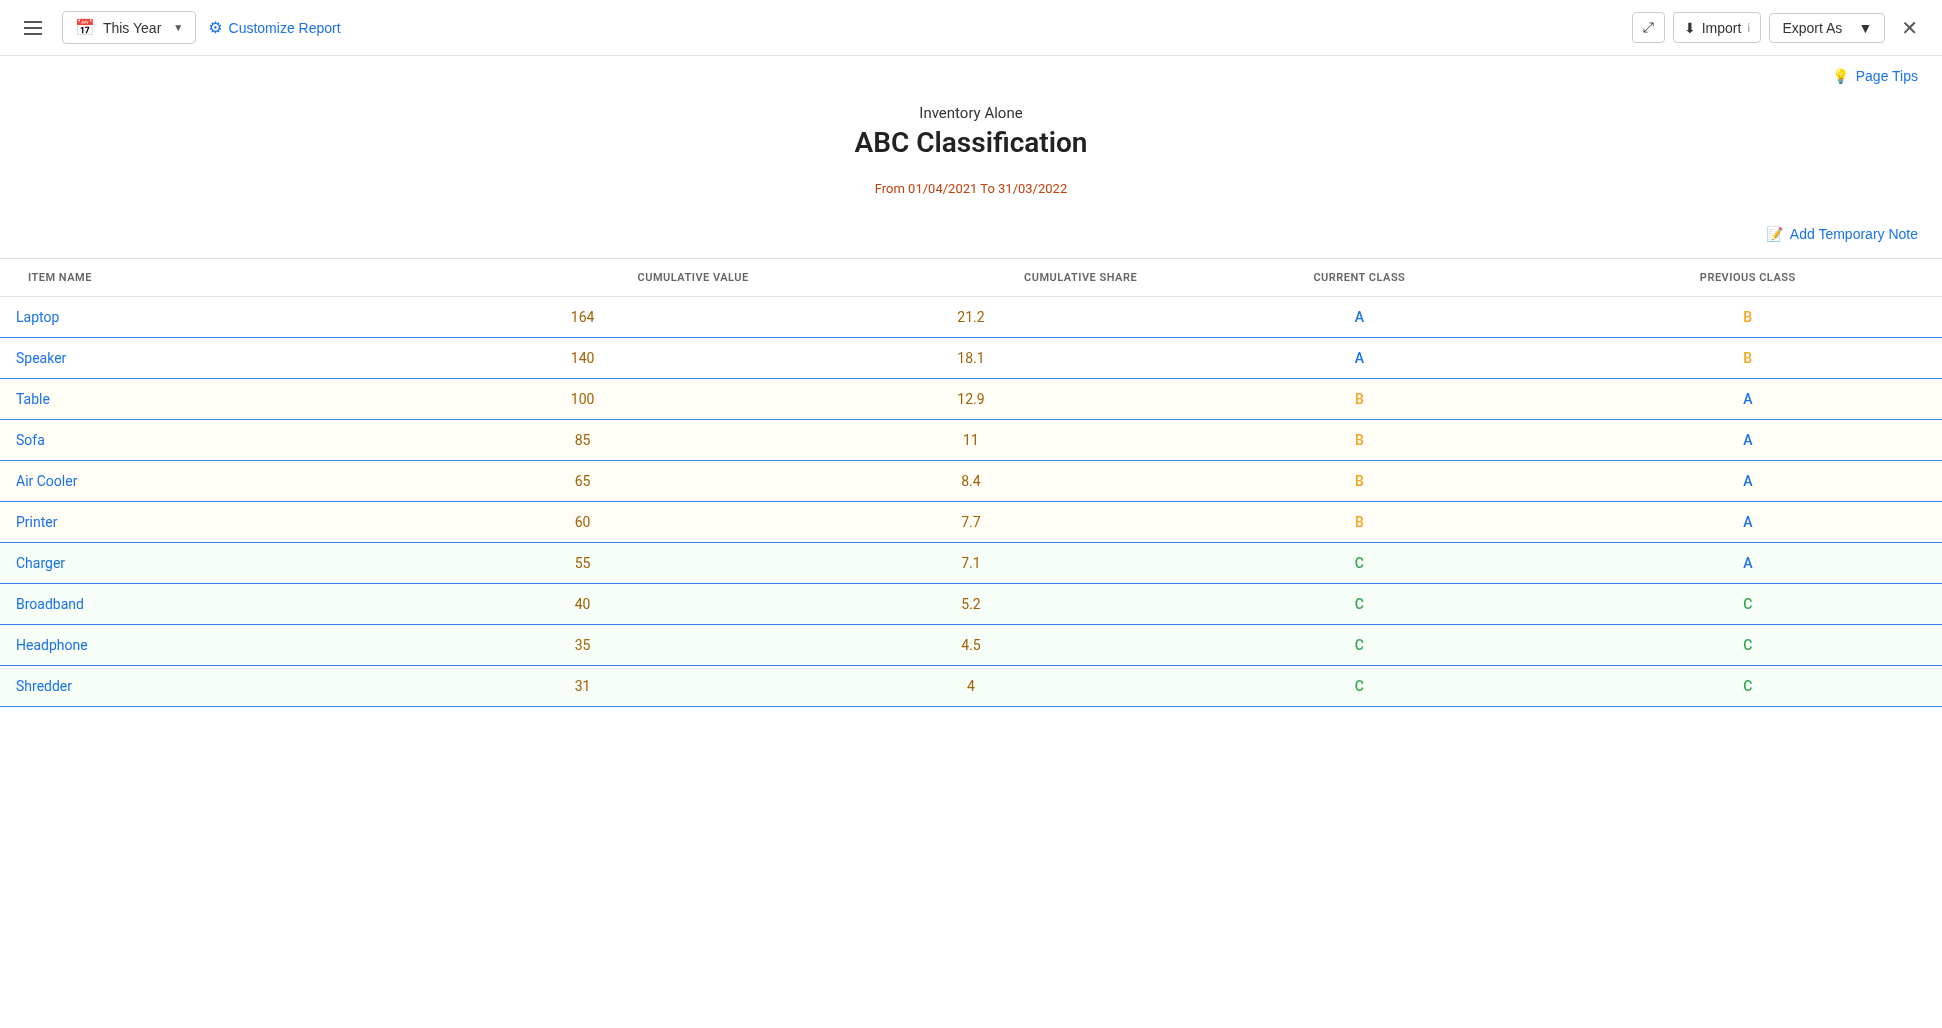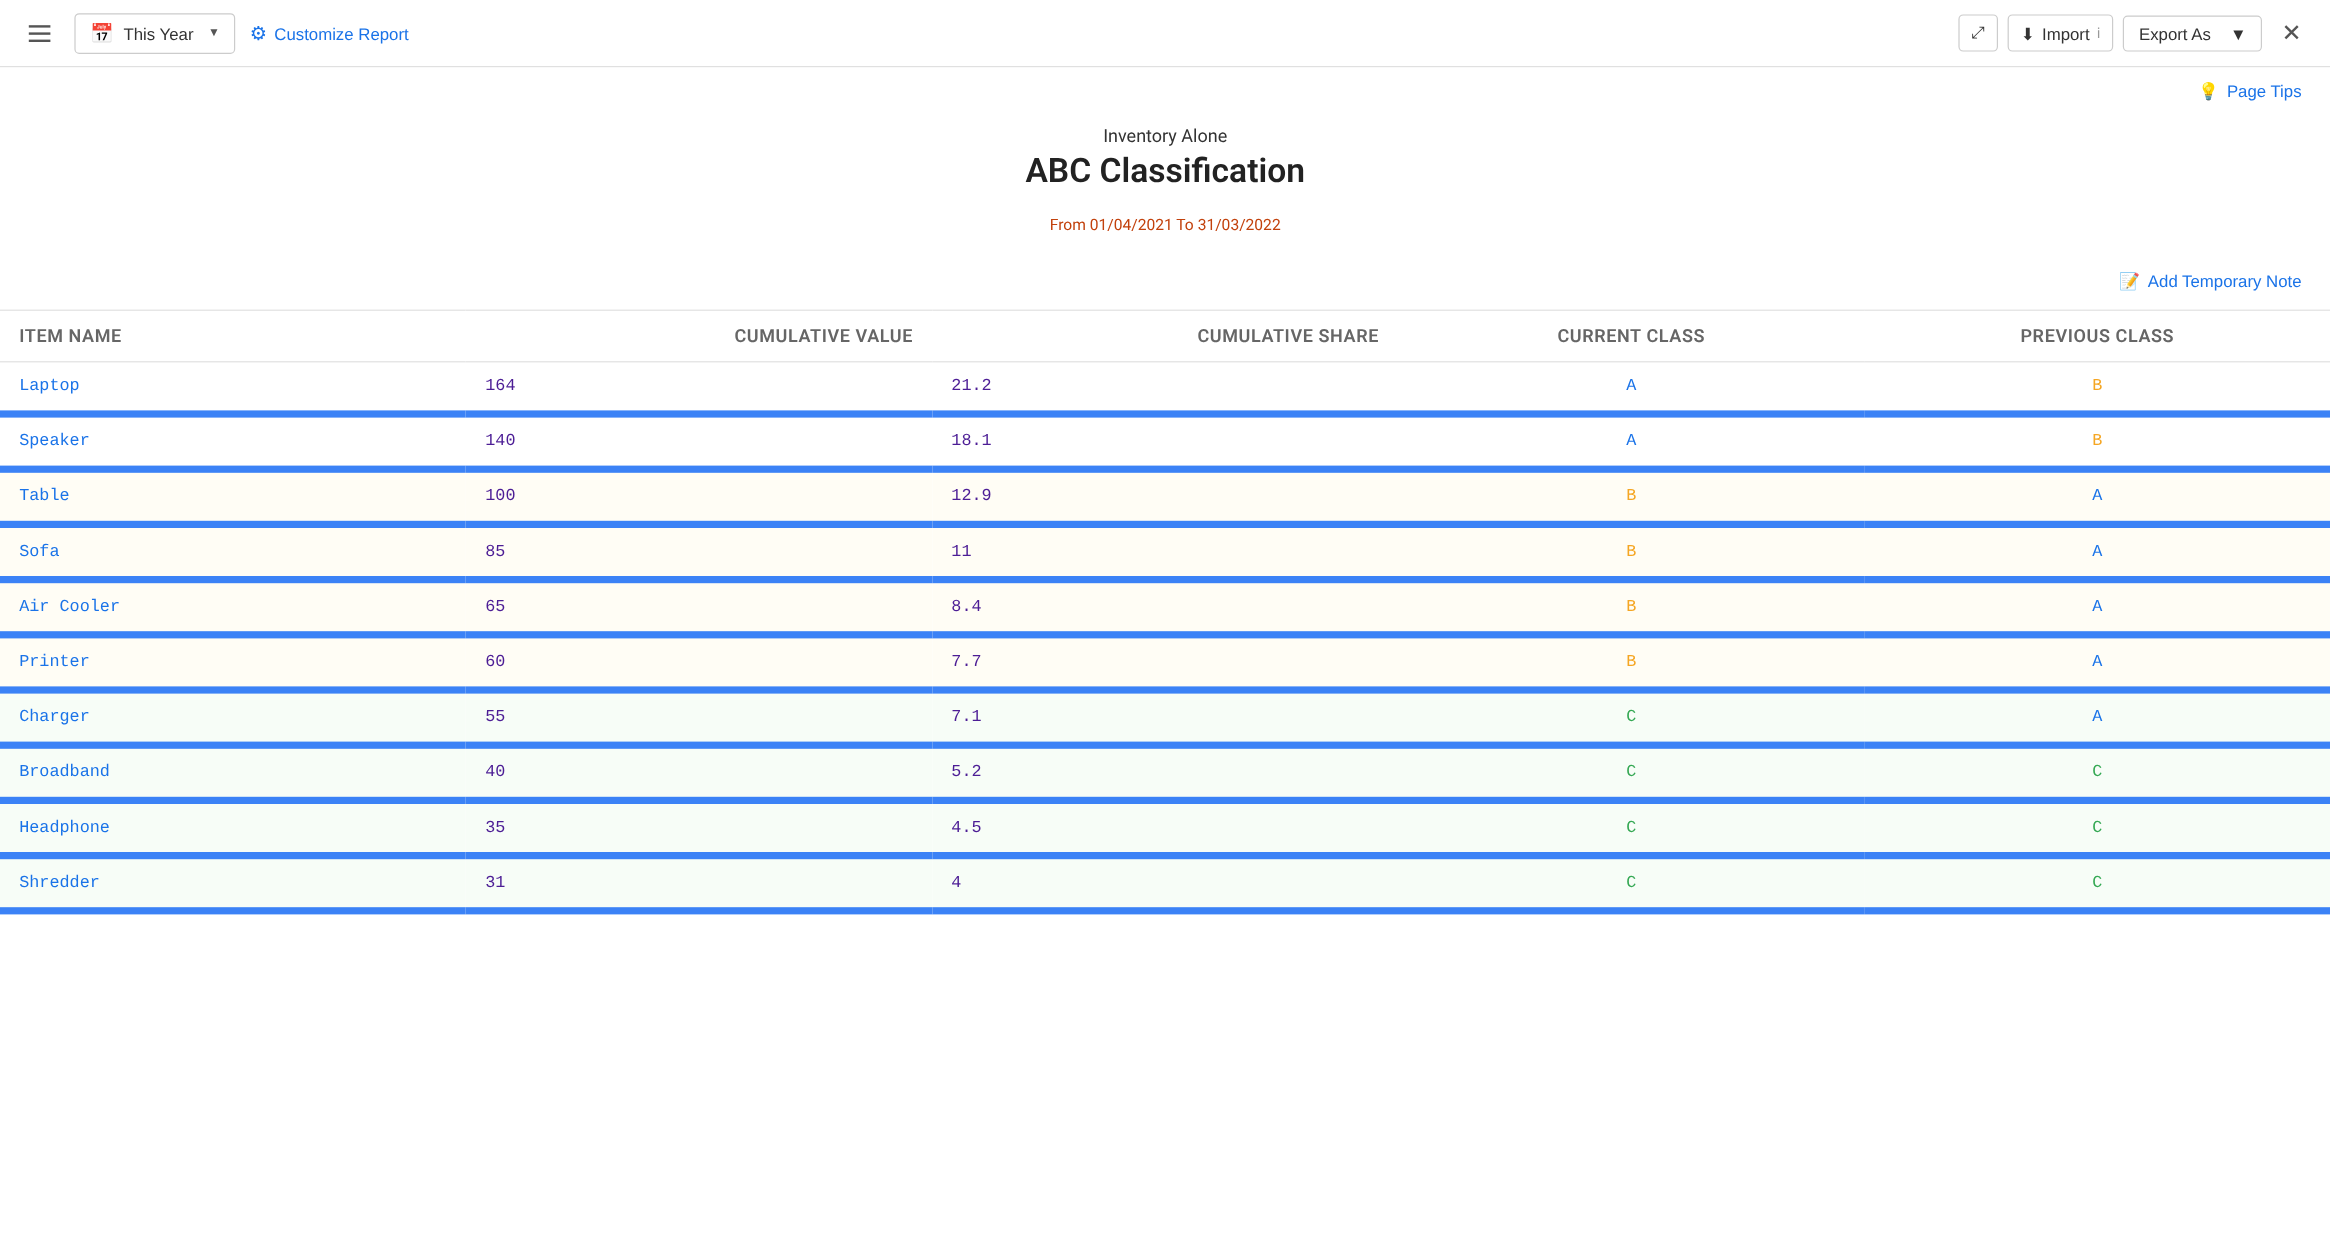--- a/index.html
+++ b/index.html
@@ -78,40 +78,39 @@
     
     .table-container { padding: 0 0 40px; }
     table {
       width: 100%; border-collapse: collapse;
     }
     thead tr {
       border-top: 1px solid #e0e0e0;
       border-bottom: 1px solid #e0e0e0;
     }
     th {
-      padding: 12px 16px;
-      font-size: 15px;
+      padding: 12px 28px;
+      font-size: 11px;
       font-weight: 600;
       color: #666;
       letter-spacing: 0.5px;
       text-align: left;
     }
     th.right { text-align: right; }
     th.center { text-align: center; }
 
     tbody tr {
-      border-bottom: 6px solid #3b82f6;
-      font-family: Liberation Mono, monospace;
+      border-bottom: 1px solid #3b82f6;
     }
     td {
       padding: 12px 16px;
       font-size: 14px;
     }
     td.item-name { color: #1a73e8; cursor: pointer; }
-    td.right { text-align: left; color: #4c1d95; }
+    td.right { text-align: center; color: #a16207; }
     td.center { text-align: center; }
 
     
     tr.row-a { background: #fff; }
     tr.row-b { background: #fffdf5; }
     tr.row-c { background: #f7fdf7; }
 
     .class-a { color: #1a73e8; font-weight: 500; }
     .class-b { color: #f5a623; font-weight: 500; }
     .class-c { color: #34a853; font-weight: 500; }

